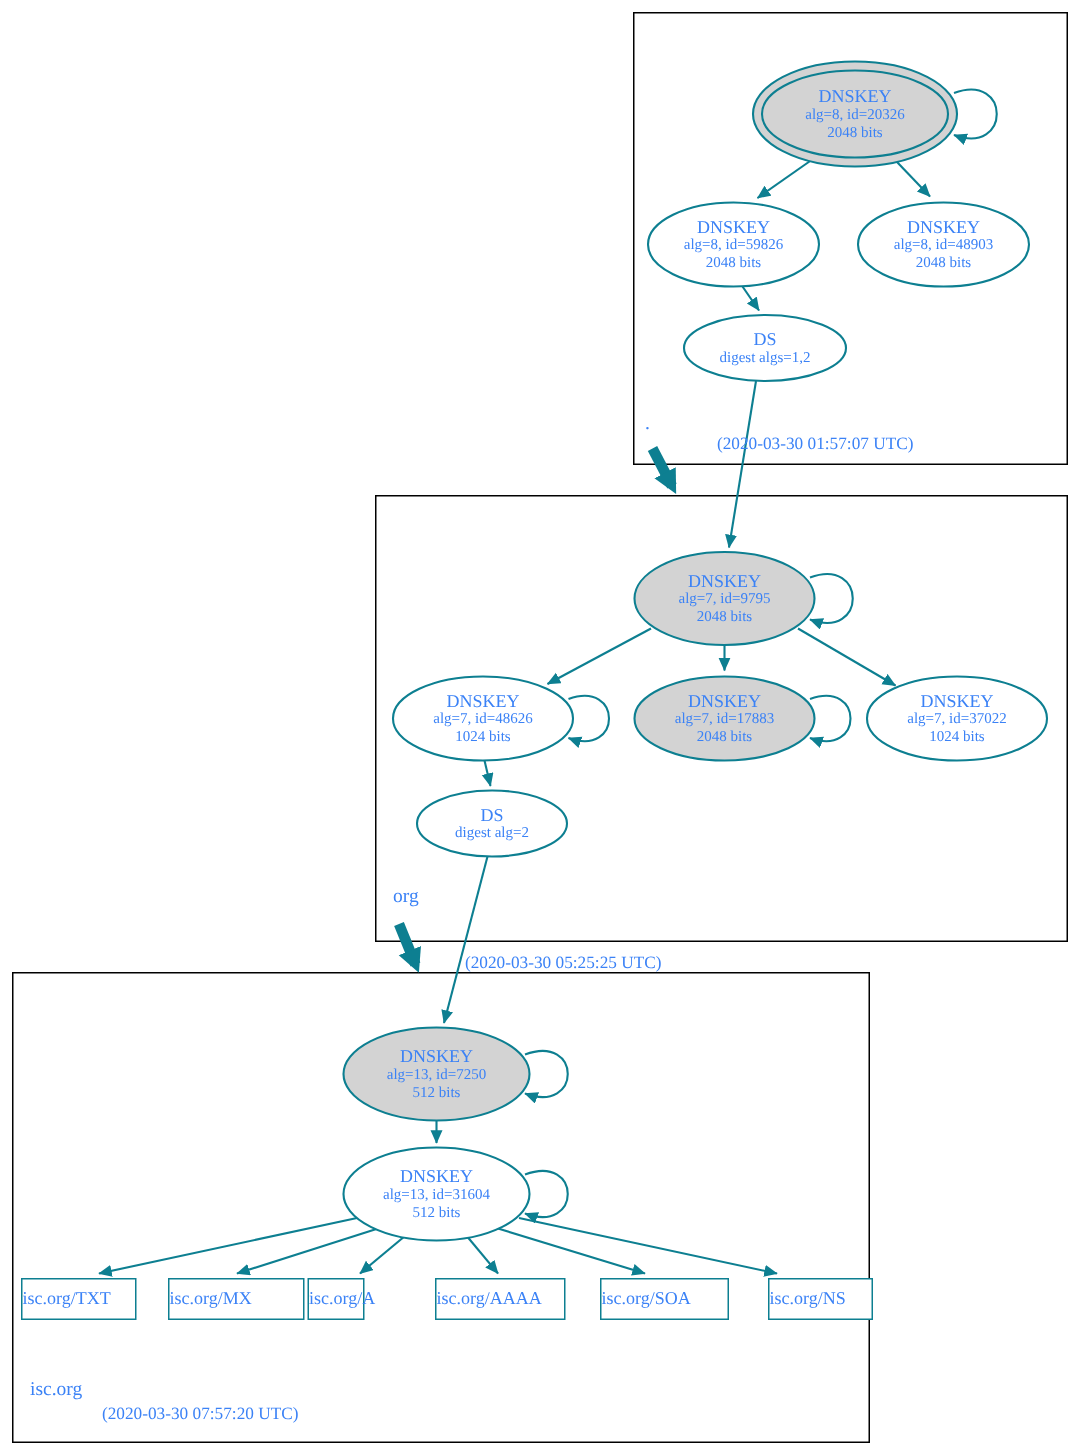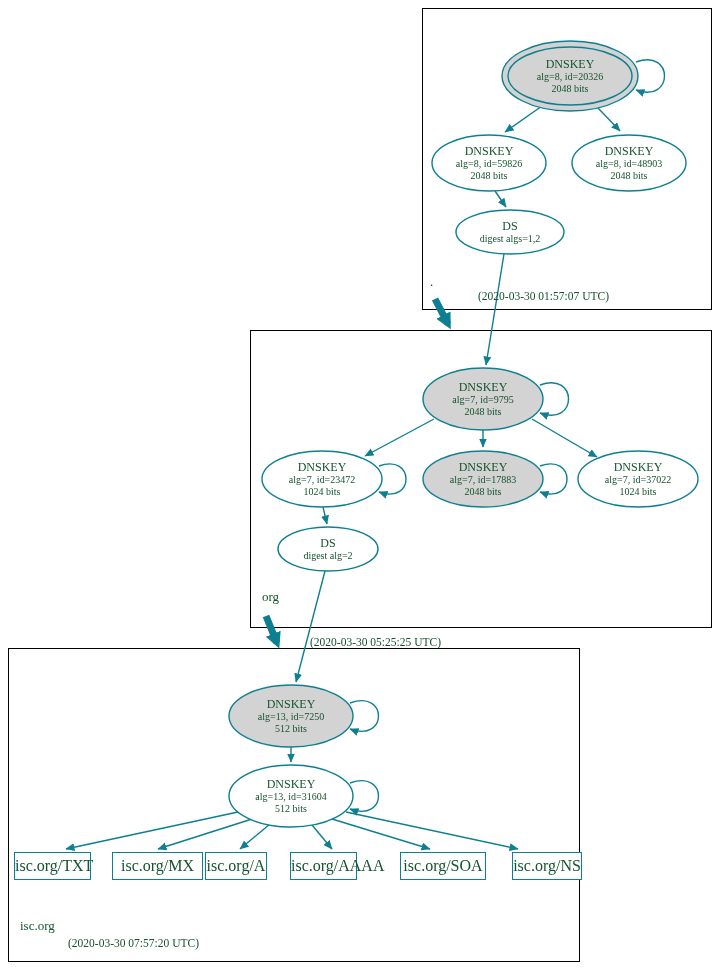--- a/index.html
+++ b/index.html
@@ -1,39 +1,39 @@
 <!DOCTYPE html>
 <html style="--accent: #0d7f91; --gray: #d3d3d3;"><head>
 <meta charset="utf-8">
 <style>
   :root { --accent:#0d7f91; --gray:#d3d3d3; }
   html,body { margin:0; padding:0; background:#ffffff; }
   .canvas {
     position:relative; width:720px; height:970px; background:#ffffff;
-    font-family:"Liberation Serif","DejaVu Serif",serif; color:#14532d;
+    font-family:"Liberation Serif","DejaVu Serif",serif; color:#3b82f6;
     overflow:hidden;
   }
   svg.layer { position:absolute; left:0; top:0; }
   .zonebox { fill:none; stroke:#000; stroke-width:1; }
   .shape { fill:#ffffff; stroke:var(--accent); stroke-width:1.4; }
   .shape.gray { fill:var(--gray); }
   .shape.inner { fill:none; }
   .edge { stroke:var(--accent); stroke-width:1.4; fill:none; }
   .edge.thick { stroke-width:7; }
   .arrfill { fill:var(--accent); }
   .node-label {
     position:absolute; transform:translate(-50%,-50%);
     text-align:center; line-height:1.18; white-space:nowrap;
   }
   .nl-title { font-size:12px; }
   .nl-sub { font-size:10px; }
   .rec {
     position:absolute; top:852px; height:28px; box-sizing:border-box;
     border:1.4px solid var(--accent); background:#fff;
-    font-size:16px; line-height:25px; text-align:center;
+    font-size:12px; line-height:25px; text-align:left;
   }
   .zone-name { position:absolute; font-size:13px; }
   .zone-ts { position:absolute; font-size:11.5px;margin-left:48px; }
 </style>
 </head>
 <body>
 
 <div class="canvas">
 
   <svg class="layer" width="720" height="970">
@@ -121,21 +121,21 @@
     <div class="nl-sub">digest algs=1,2</div>
   </div>
 
   <div class="node-label" style="left:483px;top:399px">
     <div class="nl-title">DNSKEY</div>
     <div class="nl-sub">alg=7, id=9795</div>
     <div class="nl-sub">2048 bits</div>
   </div>
   <div class="node-label" style="left:322px;top:479px">
     <div class="nl-title">DNSKEY</div>
-    <div class="nl-sub">alg=7, id=23472</div>
+    <div class="nl-sub">alg=7, id=48626</div>
     <div class="nl-sub">1024 bits</div>
   </div>
   <div class="node-label" style="left:483px;top:479px">
     <div class="nl-title">DNSKEY</div>
     <div class="nl-sub">alg=7, id=17883</div>
     <div class="nl-sub">2048 bits</div>
   </div>
   <div class="node-label" style="left:638px;top:479px">
     <div class="nl-title">DNSKEY</div>
     <div class="nl-sub">alg=7, id=37022</div>
@@ -152,22 +152,22 @@
     <div class="nl-sub">512 bits</div>
   </div>
   <div class="node-label" style="left:291px;top:796px">
     <div class="nl-title">DNSKEY</div>
     <div class="nl-sub">alg=13, id=31604</div>
     <div class="nl-sub">512 bits</div>
   </div>
 
   <div class="rec" style="left:14px;width:77px">isc.org/TXT</div>
   <div class="rec" style="left:112px;width:91px">isc.org/MX</div>
-  <div class="rec" style="left:205px;width:62px">isc.org/A</div>
-  <div class="rec" style="left:290px;width:67px">isc.org/AAAA</div>
+  <div class="rec" style="left:205px;width:38px">isc.org/A</div>
+  <div class="rec" style="left:290px;width:87px">isc.org/AAAA</div>
   <div class="rec" style="left:400px;width:86px">isc.org/SOA</div>
   <div class="rec" style="left:512px;width:70px">isc.org/NS</div>
 
   <div class="zone-name" style="left:430px;top:274px">.</div>
   <div class="zone-ts" style="left:430px;top:290px">(2020-03-30 01:57:07 UTC)</div>
 
   <div class="zone-name" style="left:262px;top:589px">org</div>
   <div class="zone-ts" style="left:262px;top:636px">(2020-03-30 05:25:25 UTC)</div>
 
   <div class="zone-name" style="left:20px;top:918px">isc.org</div>

